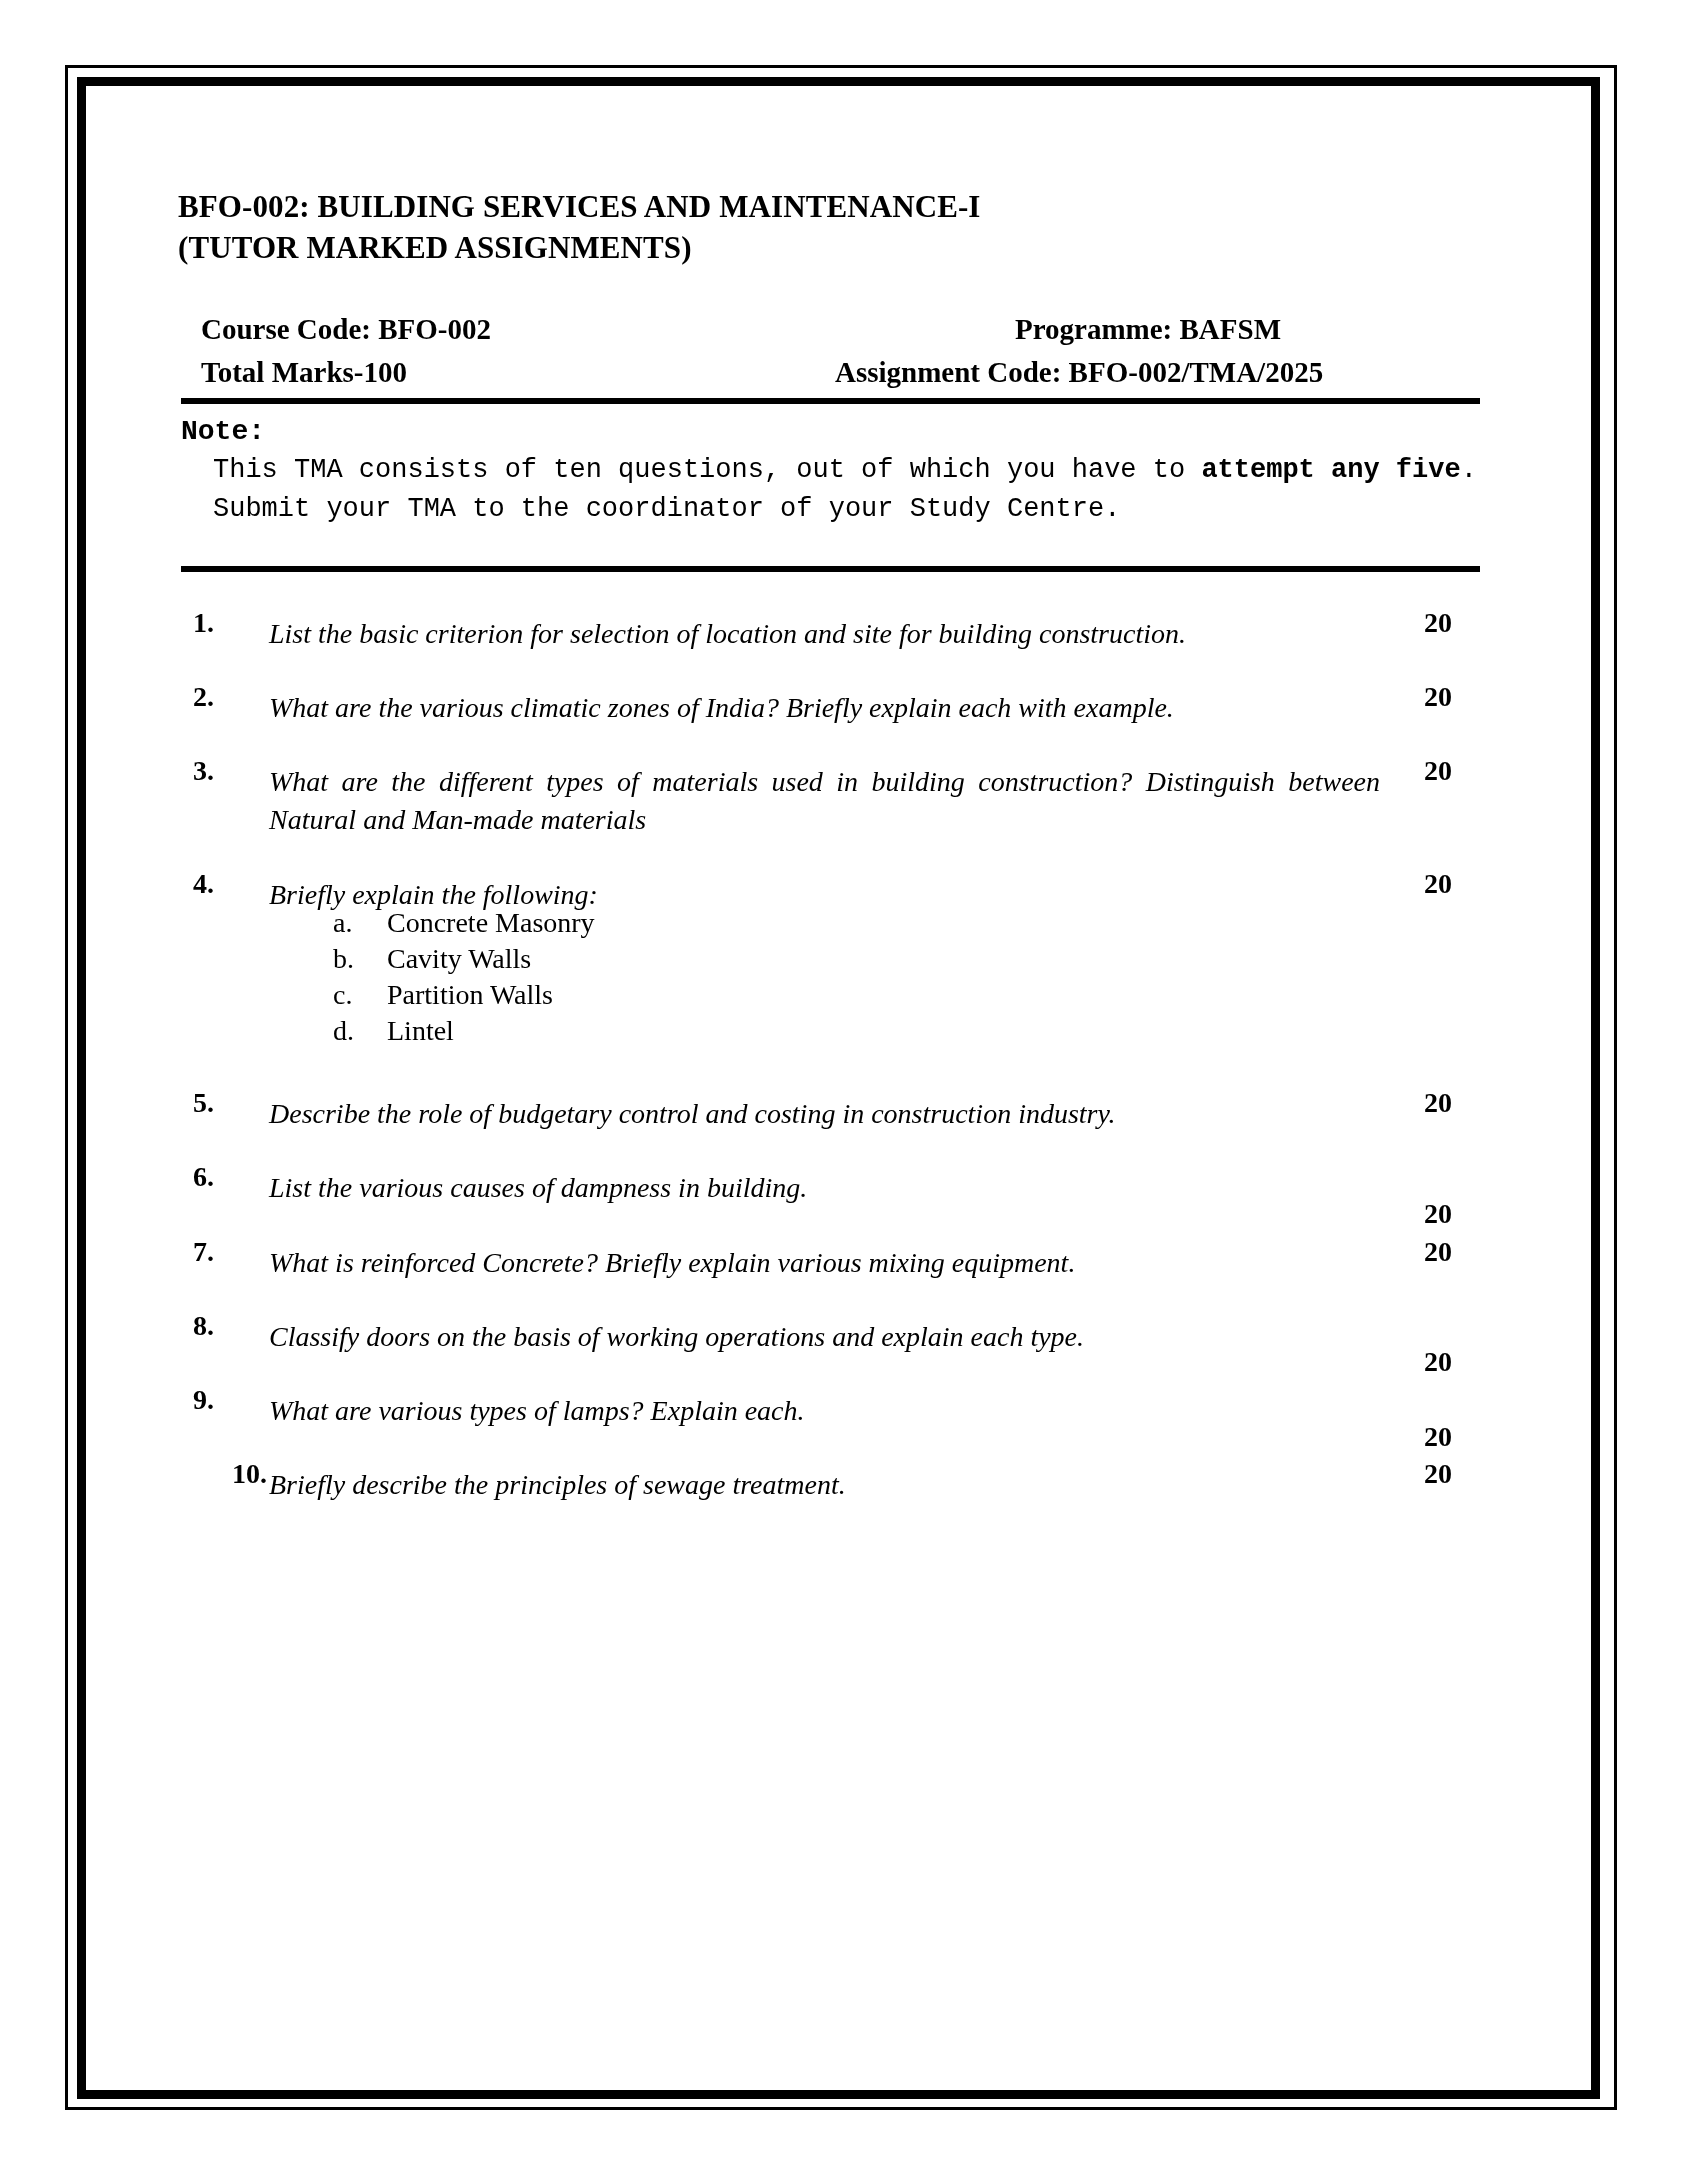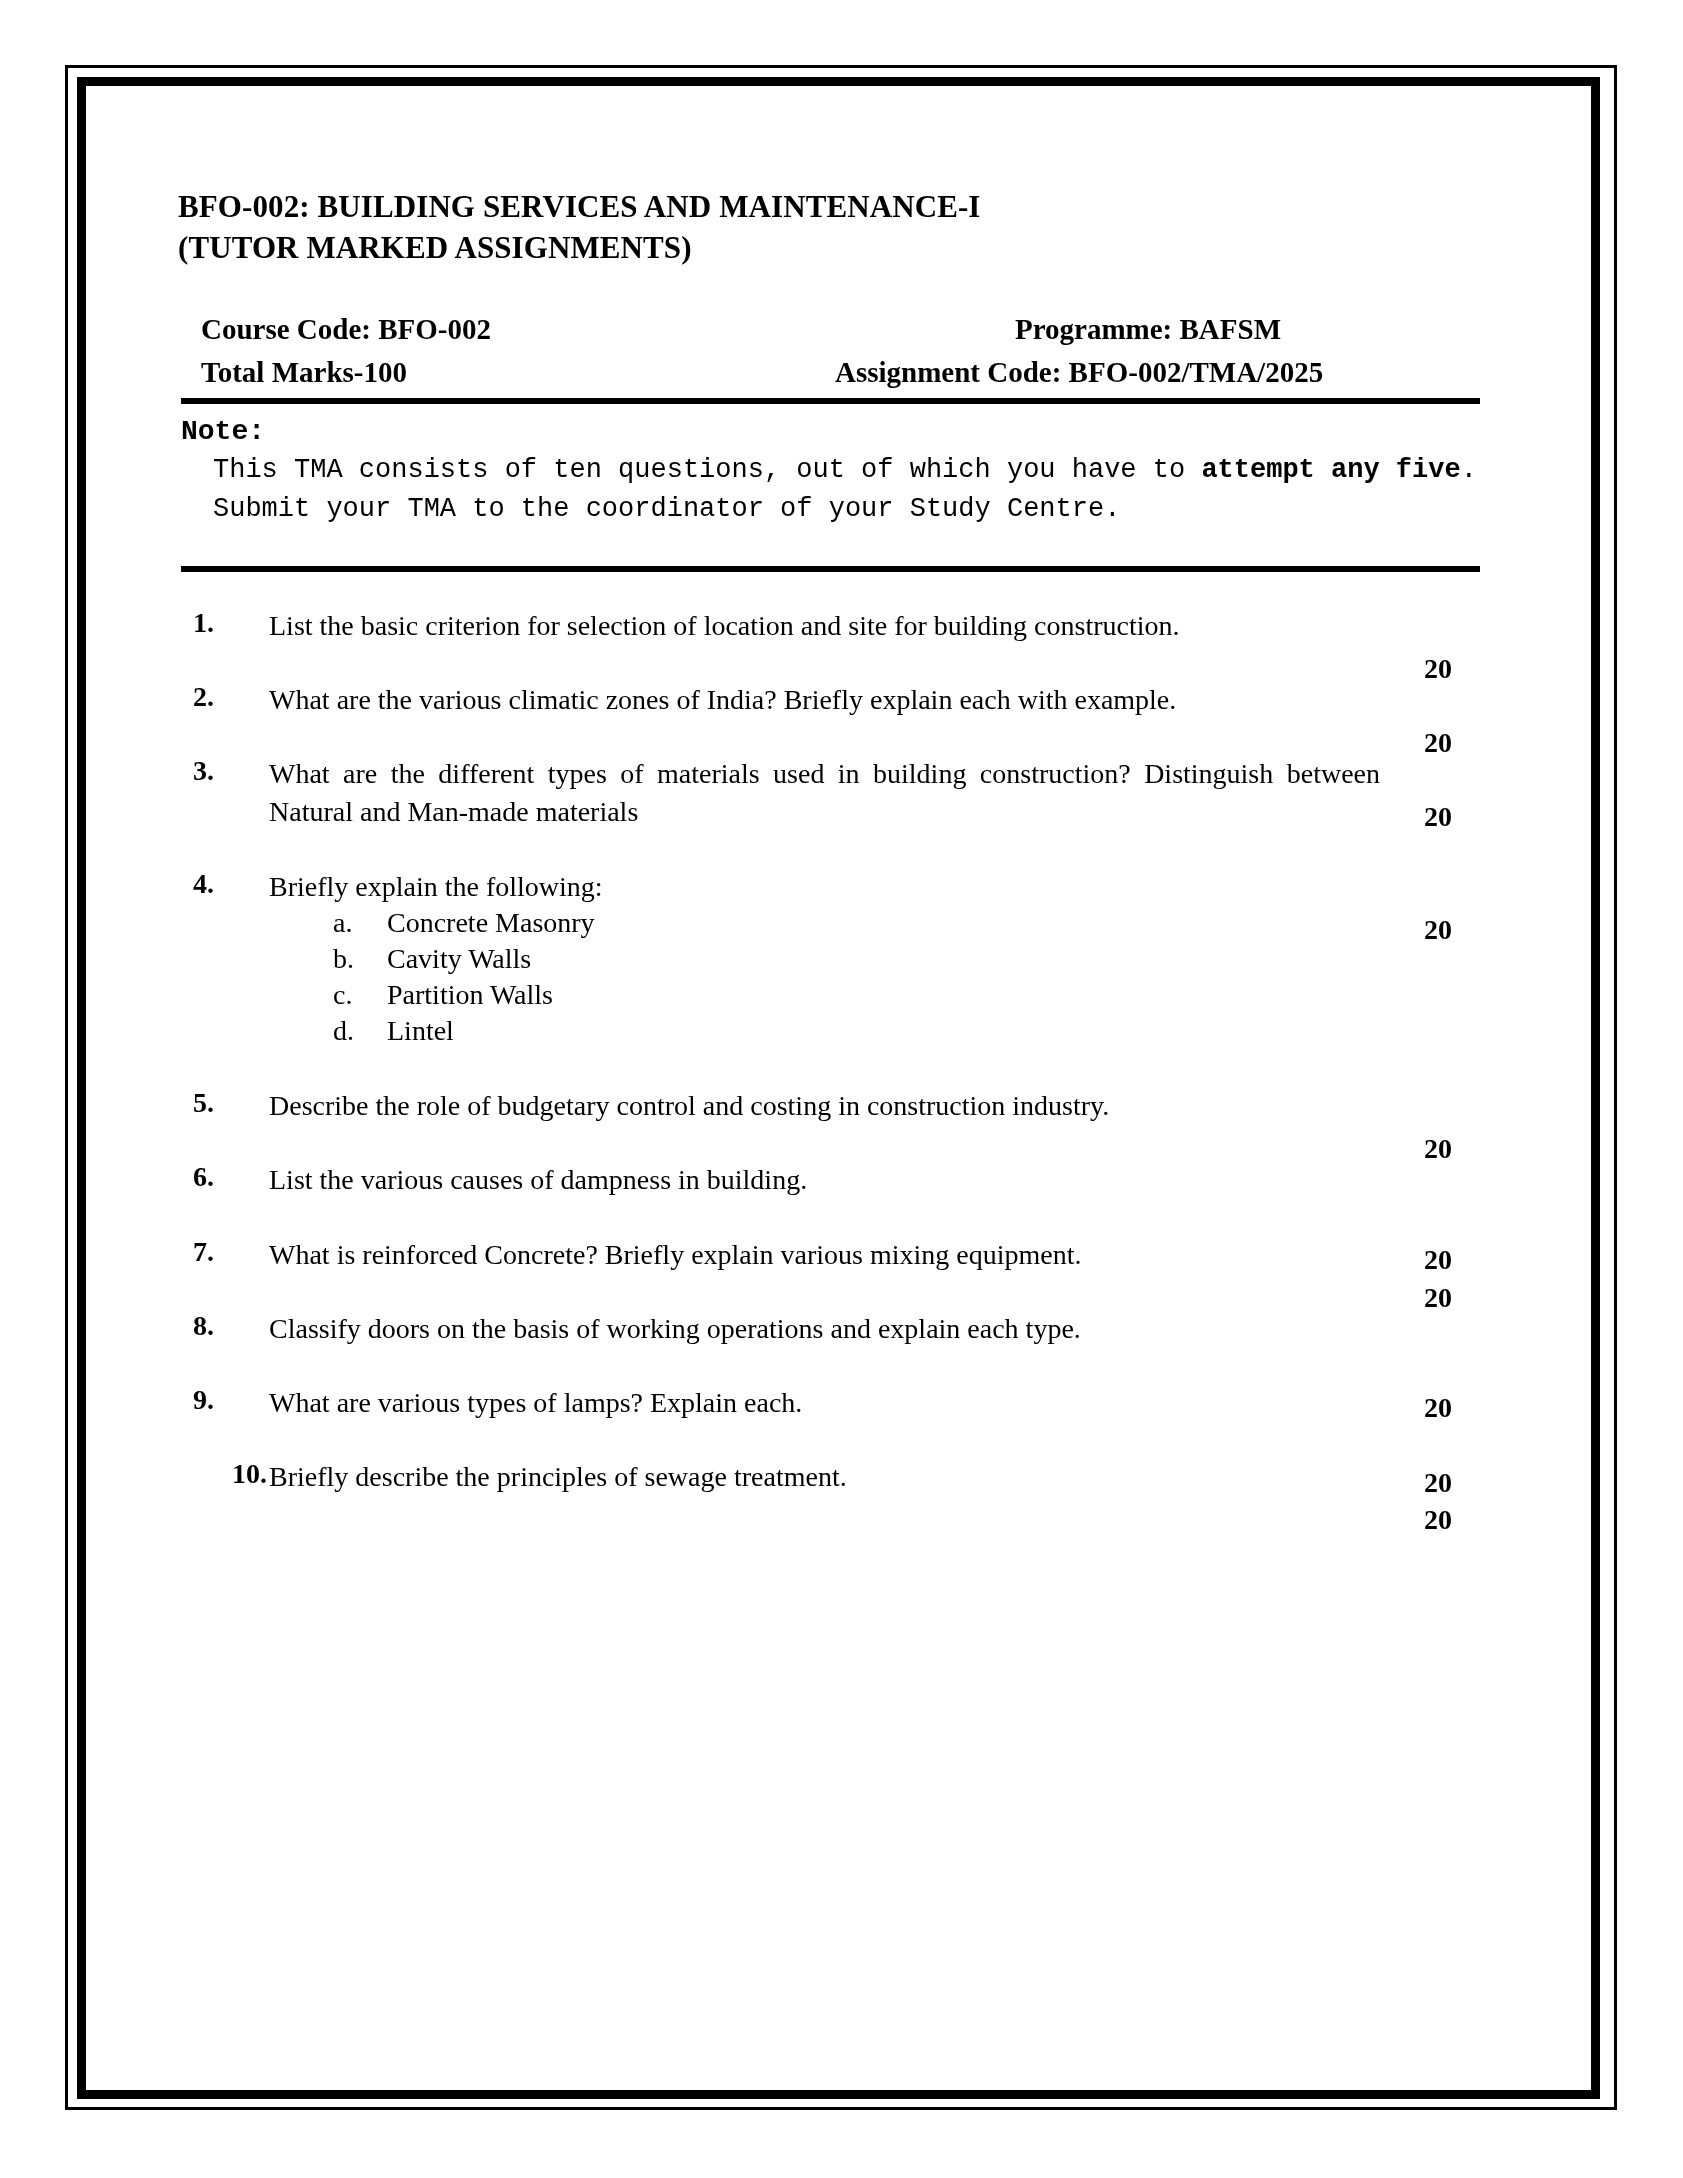--- a/index.html
+++ b/index.html
@@ -125,37 +125,37 @@
     top: 0;
     width: 61px;
     text-align: left;
     font-size: 28px;
     font-weight: bold;
   }
   .q-num.wide { width: 69px; margin-left: 39px; }
   .q-text {
     position: absolute;
     left: 76px;
-    top: 0;
+    top: 8px;
     width: 1109px;
     font-size: 28px;
     line-height: 38px;
     text-align: justify;
     text-justify: inter-word;
+    font-style: italic;
   }
   .q-text.nowrap { white-space: nowrap; text-align: left; }
   .q-marks {
     position: absolute;
     left: 1231px;
     top: 0;
     width: 59px;
     font-size: 28px;
     font-weight: bold;
     text-align: left;
-    margin-top: 46px;
   }
   .q-marks.floaty {
     
     left: 1231px;
   }
 
   .sublist {
     position: absolute;
     left: 76px;
     font-size: 28px;

